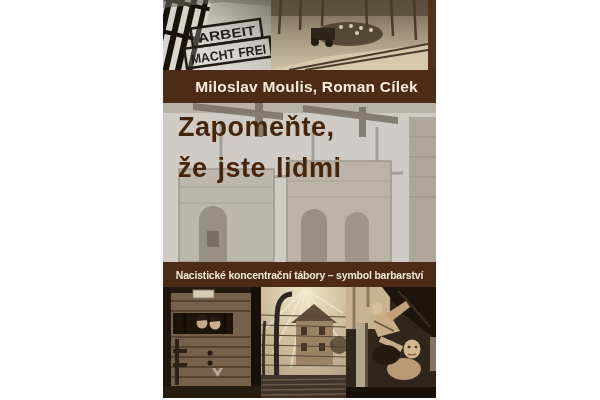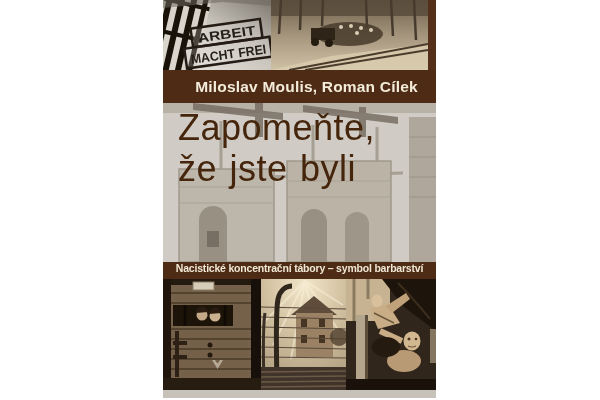--- a/index.html
+++ b/index.html
@@ -18,25 +18,25 @@
   .author-band{
     height:33px;background:#4d2b14;display:flex;align-items:center;justify-content:center;padding-left:14px;
   }
   .author-band span{
     color:#f4ecda;font-weight:bold;font-size:15.5px;letter-spacing:0.2px;white-space:nowrap;
   }
   .title-section{position:relative;height:159px;background:#c7c3ba;overflow:hidden;}
   .title-section svg{position:absolute;left:0;top:0;}
   .title-lines{
     position:absolute;left:15px;top:4px;
-    color:#45260c;font-weight:normal;font-size:36px;line-height:41px;
+    color:#45260c;font-weight:bold;font-size:27px;line-height:41px;
     letter-spacing:0.5px;word-spacing:2px;white-space:nowrap;
   }
   .subtitle-band{
-    height:17px;background:#4d2b14;display:flex;align-items:flex-start;justify-content:center;
+    height:25px;background:#4d2b14;display:flex;align-items:center;justify-content:center;
   }
   .subtitle-band span{
     color:#f1e8d6;font-weight:bold;font-size:10.5px;letter-spacing:-0.2px;white-space:nowrap;
   }
   .bottom-strip{display:flex;height:111px;}
   .bottom-strip svg{display:block;}
 </style>
 </head>
 <body>
 
@@ -157,21 +157,21 @@
         <g stroke="#8a8073" stroke-width="1">
             <line x1="246" y1="34" x2="273" y2="34"></line>
             <line x1="246" y1="54" x2="273" y2="54"></line>
             <line x1="246" y1="74" x2="273" y2="74"></line>
             <line x1="246" y1="94" x2="273" y2="94"></line>
           </g>
         <rect x="0" y="0" width="273" height="159" fill="#ffffff" opacity="0.16"></rect>
       </svg>
       <div class="title-lines">
         <div>Zapomeňte,</div>
-        <div>že jste byli</div>
+        <div>že jste lidmi</div>
       </div>
     </div>
 
     <div class="subtitle-band">
       <span>Nacistické koncentrační tábory – symbol barbarství</span>
     </div>
 
     <div class="bottom-strip">
 
       <svg width="98" height="111" viewBox="0 0 98 111">

